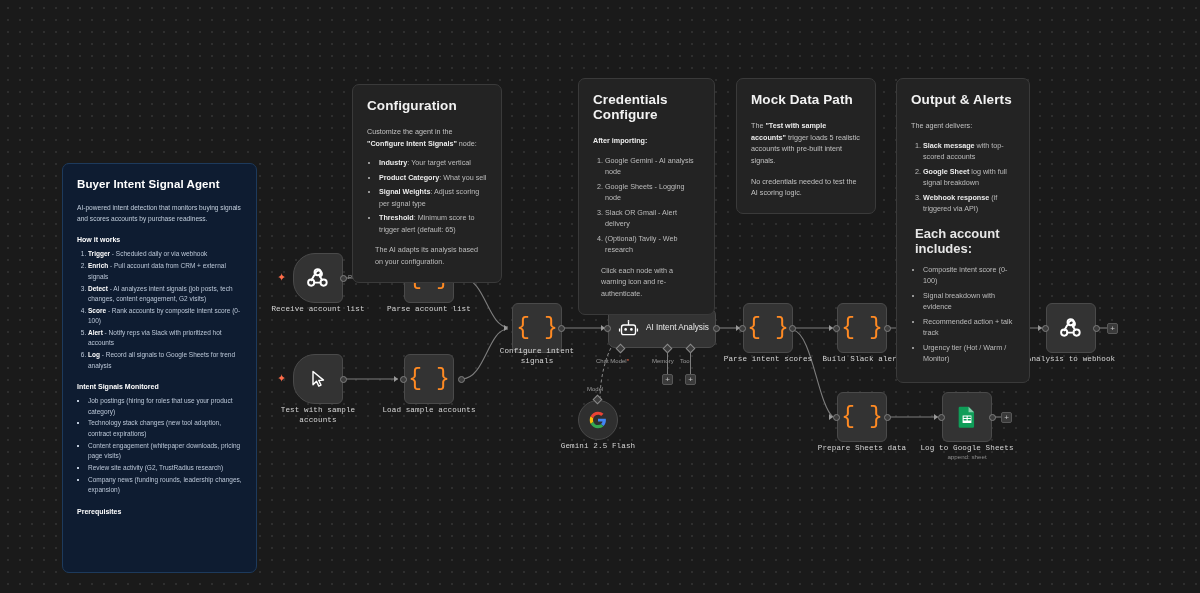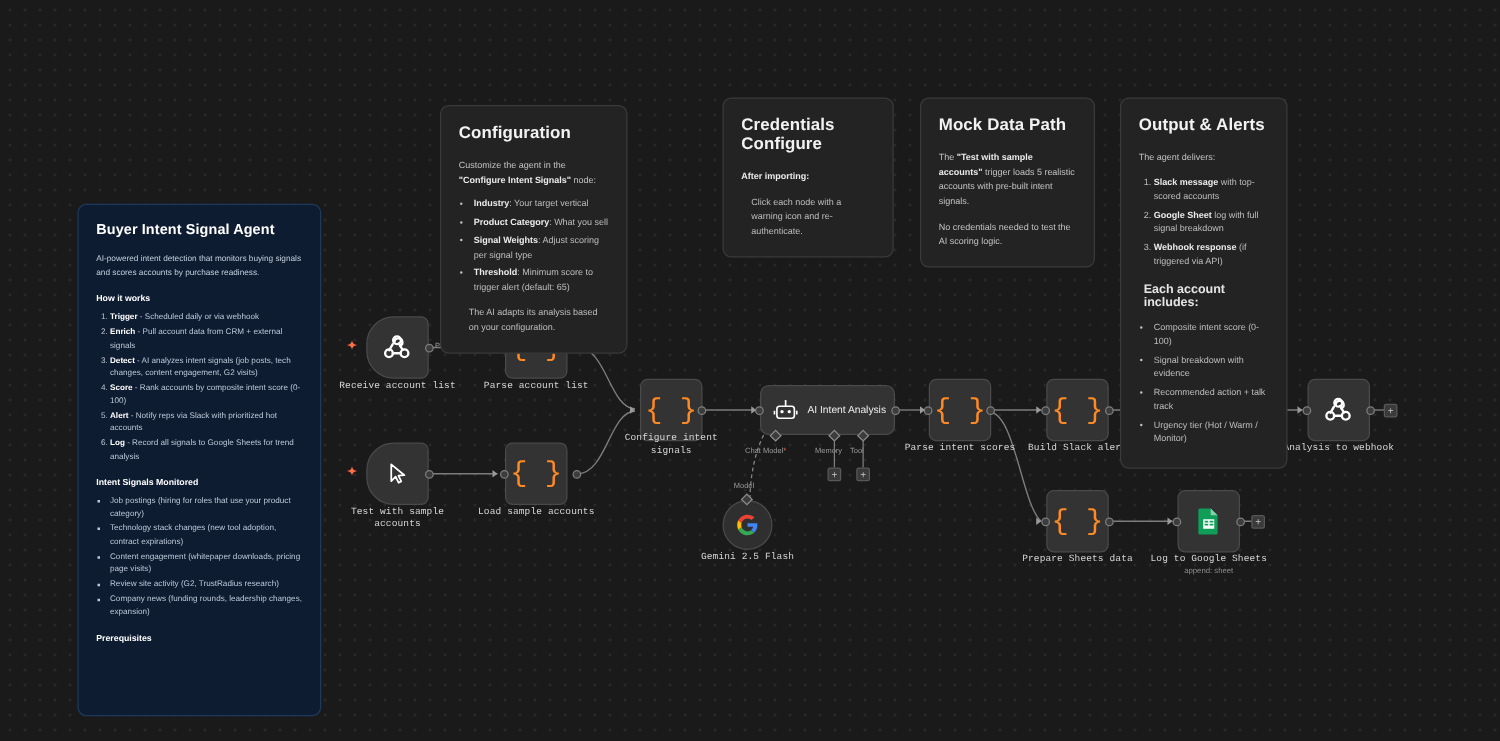--- a/index.html
+++ b/index.html
@@ -34,21 +34,21 @@
     margin-bottom: 13px;
     letter-spacing: .1px;
   }
   .note .lead { font-size: 7.2px; line-height: 1.62; color: #c2c2c2; }
   .note b, .note strong { color: #ebebeb; font-weight: 700; }
   .note ul, .note ol { margin: 8px 0 0 12px; }
   .note li { font-size: 7.2px; line-height: 1.6; margin-bottom: 3px; color: #bdbdbd; }
   .note ul li { list-style: disc; }
   .note ol li { list-style: decimal; }
   .note .sub { margin-top: 9px; font-size: 7.2px; line-height: 1.62; color: #bdbdbd; padding-left: 8px; }
-  .note .head2 { margin-top: 11px; font-size: 10px; font-weight: 700; color: #e6e6e6; padding-left: 4px;}
+  .note .head2 { margin-top: 11px; font-size: 13px; font-weight: 700; color: #e6e6e6; padding-left: 4px;}
 
   #note-config      { left: 352px; top: 84px;  width: 150px; }
   #note-creds       { left: 578px; top: 78px;  width: 137px; }
   #note-mock        { left: 736px; top: 78px;  width: 140px; }
   #note-output      { left: 896px; top: 78px;  width: 134px; }
 
   
   #sidebar {
     position: absolute; left: 62px; top: 163px; width: 195px; height: 410px;
     background: #0e1c31;
@@ -350,20 +350,26 @@
         <li><b>Product Category</b>: What you sell</li>
         <li><b>Signal Weights</b>: Adjust scoring per signal type</li>
         <li><b>Threshold</b>: Minimum score to trigger alert (default: 65)</li>
       </ul>
     <div class="sub">The AI adapts its analysis based on your configuration.</div>
   </div>
 
   <div class="note" id="note-creds">
     <h2>Credentials Configure</h2>
     <div class="lead"><b>After importing:</b></div>
+    <ol>
+        <li>Google Gemini - AI analysis node</li>
+        <li>Google Sheets - Logging node</li>
+        <li>Slack OR Gmail - Alert delivery</li>
+        <li>(Optional) Tavily - Web research</li>
+      </ol>
     <div class="sub">Click each node with a warning icon and re-authenticate.</div>
   </div>
 
   <div class="note" id="note-mock">
     <h2>Mock Data Path</h2>
     <div class="lead">The <b>"Test with sample accounts"</b> trigger loads 5 realistic accounts with pre-built intent signals.</div>
     <div class="lead" style="margin-top:9px;">No credentials needed to test the AI scoring logic.</div>
   </div>
 
   <div class="note" id="note-output">

